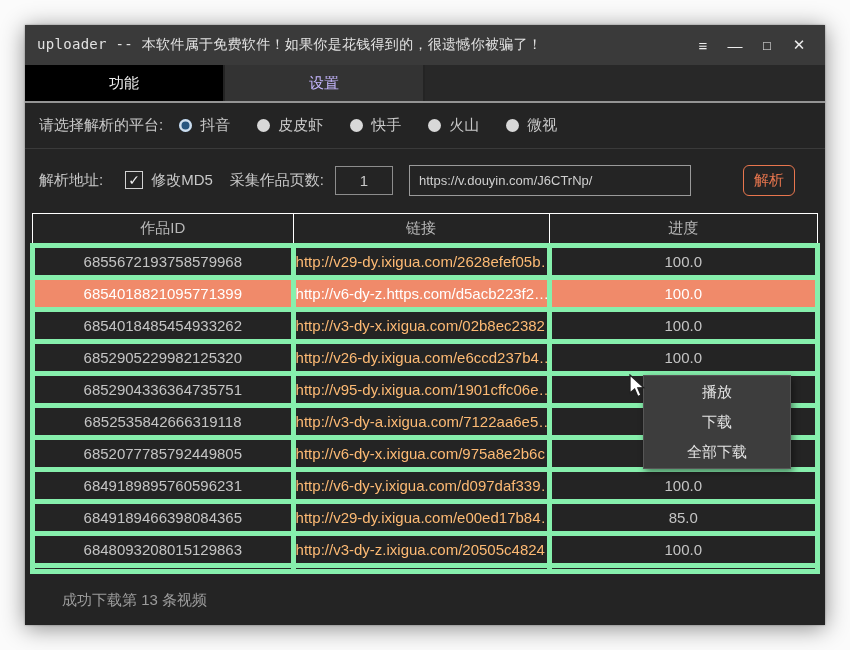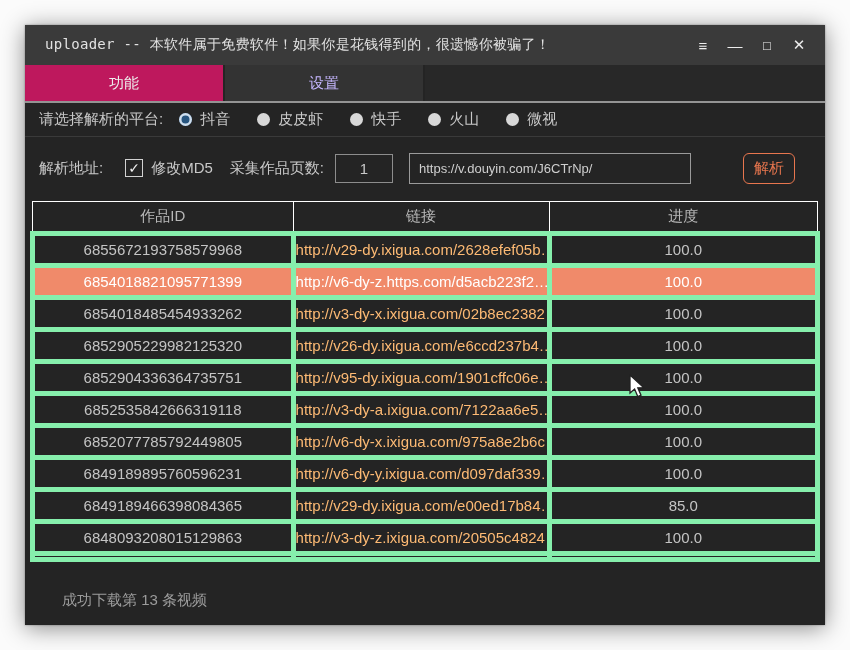--- a/index.html
+++ b/index.html
@@ -8,34 +8,34 @@
     background:#fbfbfb;
     font-family:"Liberation Sans", sans-serif;
     position:relative; overflow:hidden;
   }
   .window {
     position:absolute; left:25px; top:25px; width:800px; height:600px;
     background:#242424;
     box-shadow:0 3px 22px rgba(0,0,0,.45), 0 0 2px rgba(0,0,0,.35);
   }
   
-  .titlebar { height:40px; background:#3a3a3a; display:flex; align-items:center; padding:0 10px 0 20px; }
+  .titlebar { height:40px; background:#3a3a3a; display:flex; align-items:center; padding:0 10px 0 12px; }
   .title { color:#e2e2e2; font-family:"DejaVu Sans Mono", monospace; font-size:14px; letter-spacing:.3px; white-space:nowrap; }
   .win-controls { margin-left:auto; display:flex; align-items:center; }
   .wbtn { width:32px; height:30px; display:flex; align-items:center; justify-content:center;
           color:#ececec; font-size:15px; cursor:default; }
   .wbtn.max { font-size:13px; }
   
   .tabbar { height:38px; background:#282828; display:flex; border-bottom:2px solid #949494; }
   .tab { width:200px; display:flex; align-items:center; justify-content:center;
          background:#333333; color:#c4b5fd; font-size:15px; border-right:2px solid #242424; }
-  .tab.active { background:#be185d; color:#ededed; }
+  .tab.active { background:#000000; color:#ededed; }
   
   .content { position:relative; height:520px; background:#242424; }
-  .platform-row { height:34px; display:flex; align-items:center; padding:0 14px;
+  .platform-row { height:46px; display:flex; align-items:center; padding:0 14px;
                   color:#c8c8c8; font-size:15px; border-bottom:1px solid #3a3a3a; }
   .platform-label { margin-right:16px; }
   .platform-options { display:flex; align-items:center; }
   .radio-option { display:flex; align-items:center; margin-right:27px;justify-content:flex-end; }
   .radio-dot { width:13px; height:13px; border-radius:50%; background:#d8d8d8; margin-right:8px; flex:none; }
   .radio-dot.selected { background:#27557f; box-shadow:inset 0 0 0 2.5px #cfdeed; }
   
   .parse-row { height:62px; display:flex; align-items:center; padding:0 14px; color:#c8c8c8; font-size:15px; }
   .checkbox { width:18px; height:18px; border:1px solid #d2d2d2; margin-left:22px; margin-right:8px;
               display:flex; align-items:center; justify-content:center; color:#f0f0f0; font-size:14px; background:transparent; }
@@ -192,20 +192,25 @@
             </tr>
             <tr class="partial">
               <td></td>
               <td></td>
               <td></td>
             </tr>
           </tbody>
       </table>
     </div>
 
+    <div class="context-menu">
+        <div class="menu-item">播放</div>
+        <div class="menu-item">下载</div>
+        <div class="menu-item">全部下载</div>
+      </div>
 
     <svg class="cursor" width="22" height="26" viewBox="0 0 22 26">
       <polygon points="1,1 1,19 5.6,15 8.8,22.6 12,21.2 8.8,13.8 14.6,13.6" fill="#ffffff" stroke="#222222" stroke-width="1.3"></polygon>
     </svg>
   </div>
 
   <div class="statusbar">成功下载第 13 条视频</div>
 </div>
 
 </body></html>

